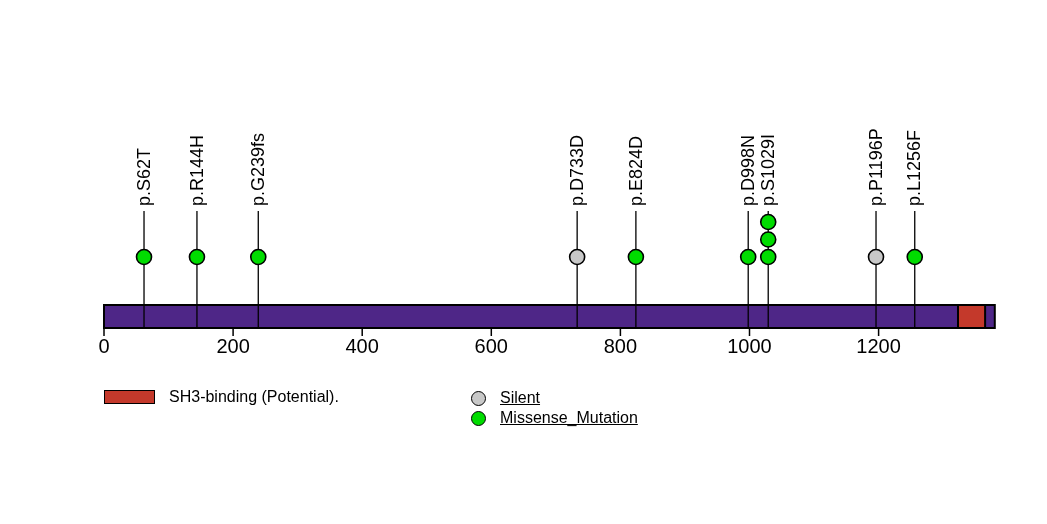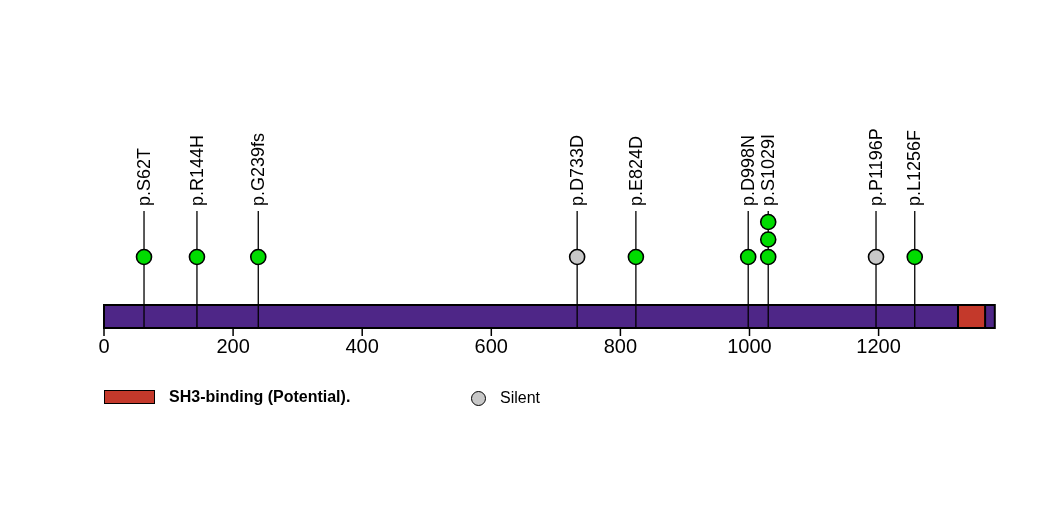--- a/index.html
+++ b/index.html
@@ -19,34 +19,34 @@
   .mutation-label { font-size: 18px; }
   .tick-label { font-size: 20px; }
 
   .legend-domain {
     position: absolute;
     left: 104px;
     top: 388px;
     height: 18px;
     display: flex;
     align-items: center;
-    font-weight: bold;
   }
   .legend-domain .swatch {
     width: 49px;
     height: 12px;
     border: 1.5px solid #000000;
     display: inline-block;
   }
   .legend-domain .lbl { margin-left: 14px; font-size: 16px; color: #000000; }
 
   .legend-classes {
     position: absolute;
     left: 471px;
     top: 388px;
+    text-decoration: underline;
   }
   .legend-row {
     display: flex;
     align-items: center;
     height: 20px;
   }
   .legend-row .dot {
     width: 13px;
     height: 13px;
     border: 1.5px solid #000000;
@@ -111,15 +111,19 @@
   <div class="legend-domain">
     <span class="swatch" style="background-color: rgb(196, 57, 43);"></span>
     <span class="lbl">SH3-binding (Potential).</span>
   </div>
 
   <div class="legend-classes">
     <div class="legend-row">
       <span class="dot" style="background-color: rgb(200, 200, 200);"></span>
       <span class="lbl">Silent</span>
     </div>
+    <div class="legend-row">
+      <span class="dot" style="background-color: rgb(0, 220, 0);"></span>
+      <span class="lbl">Missense_Mutation</span>
+    </div>
   </div>
 
 </div>
 
 </body></html>

